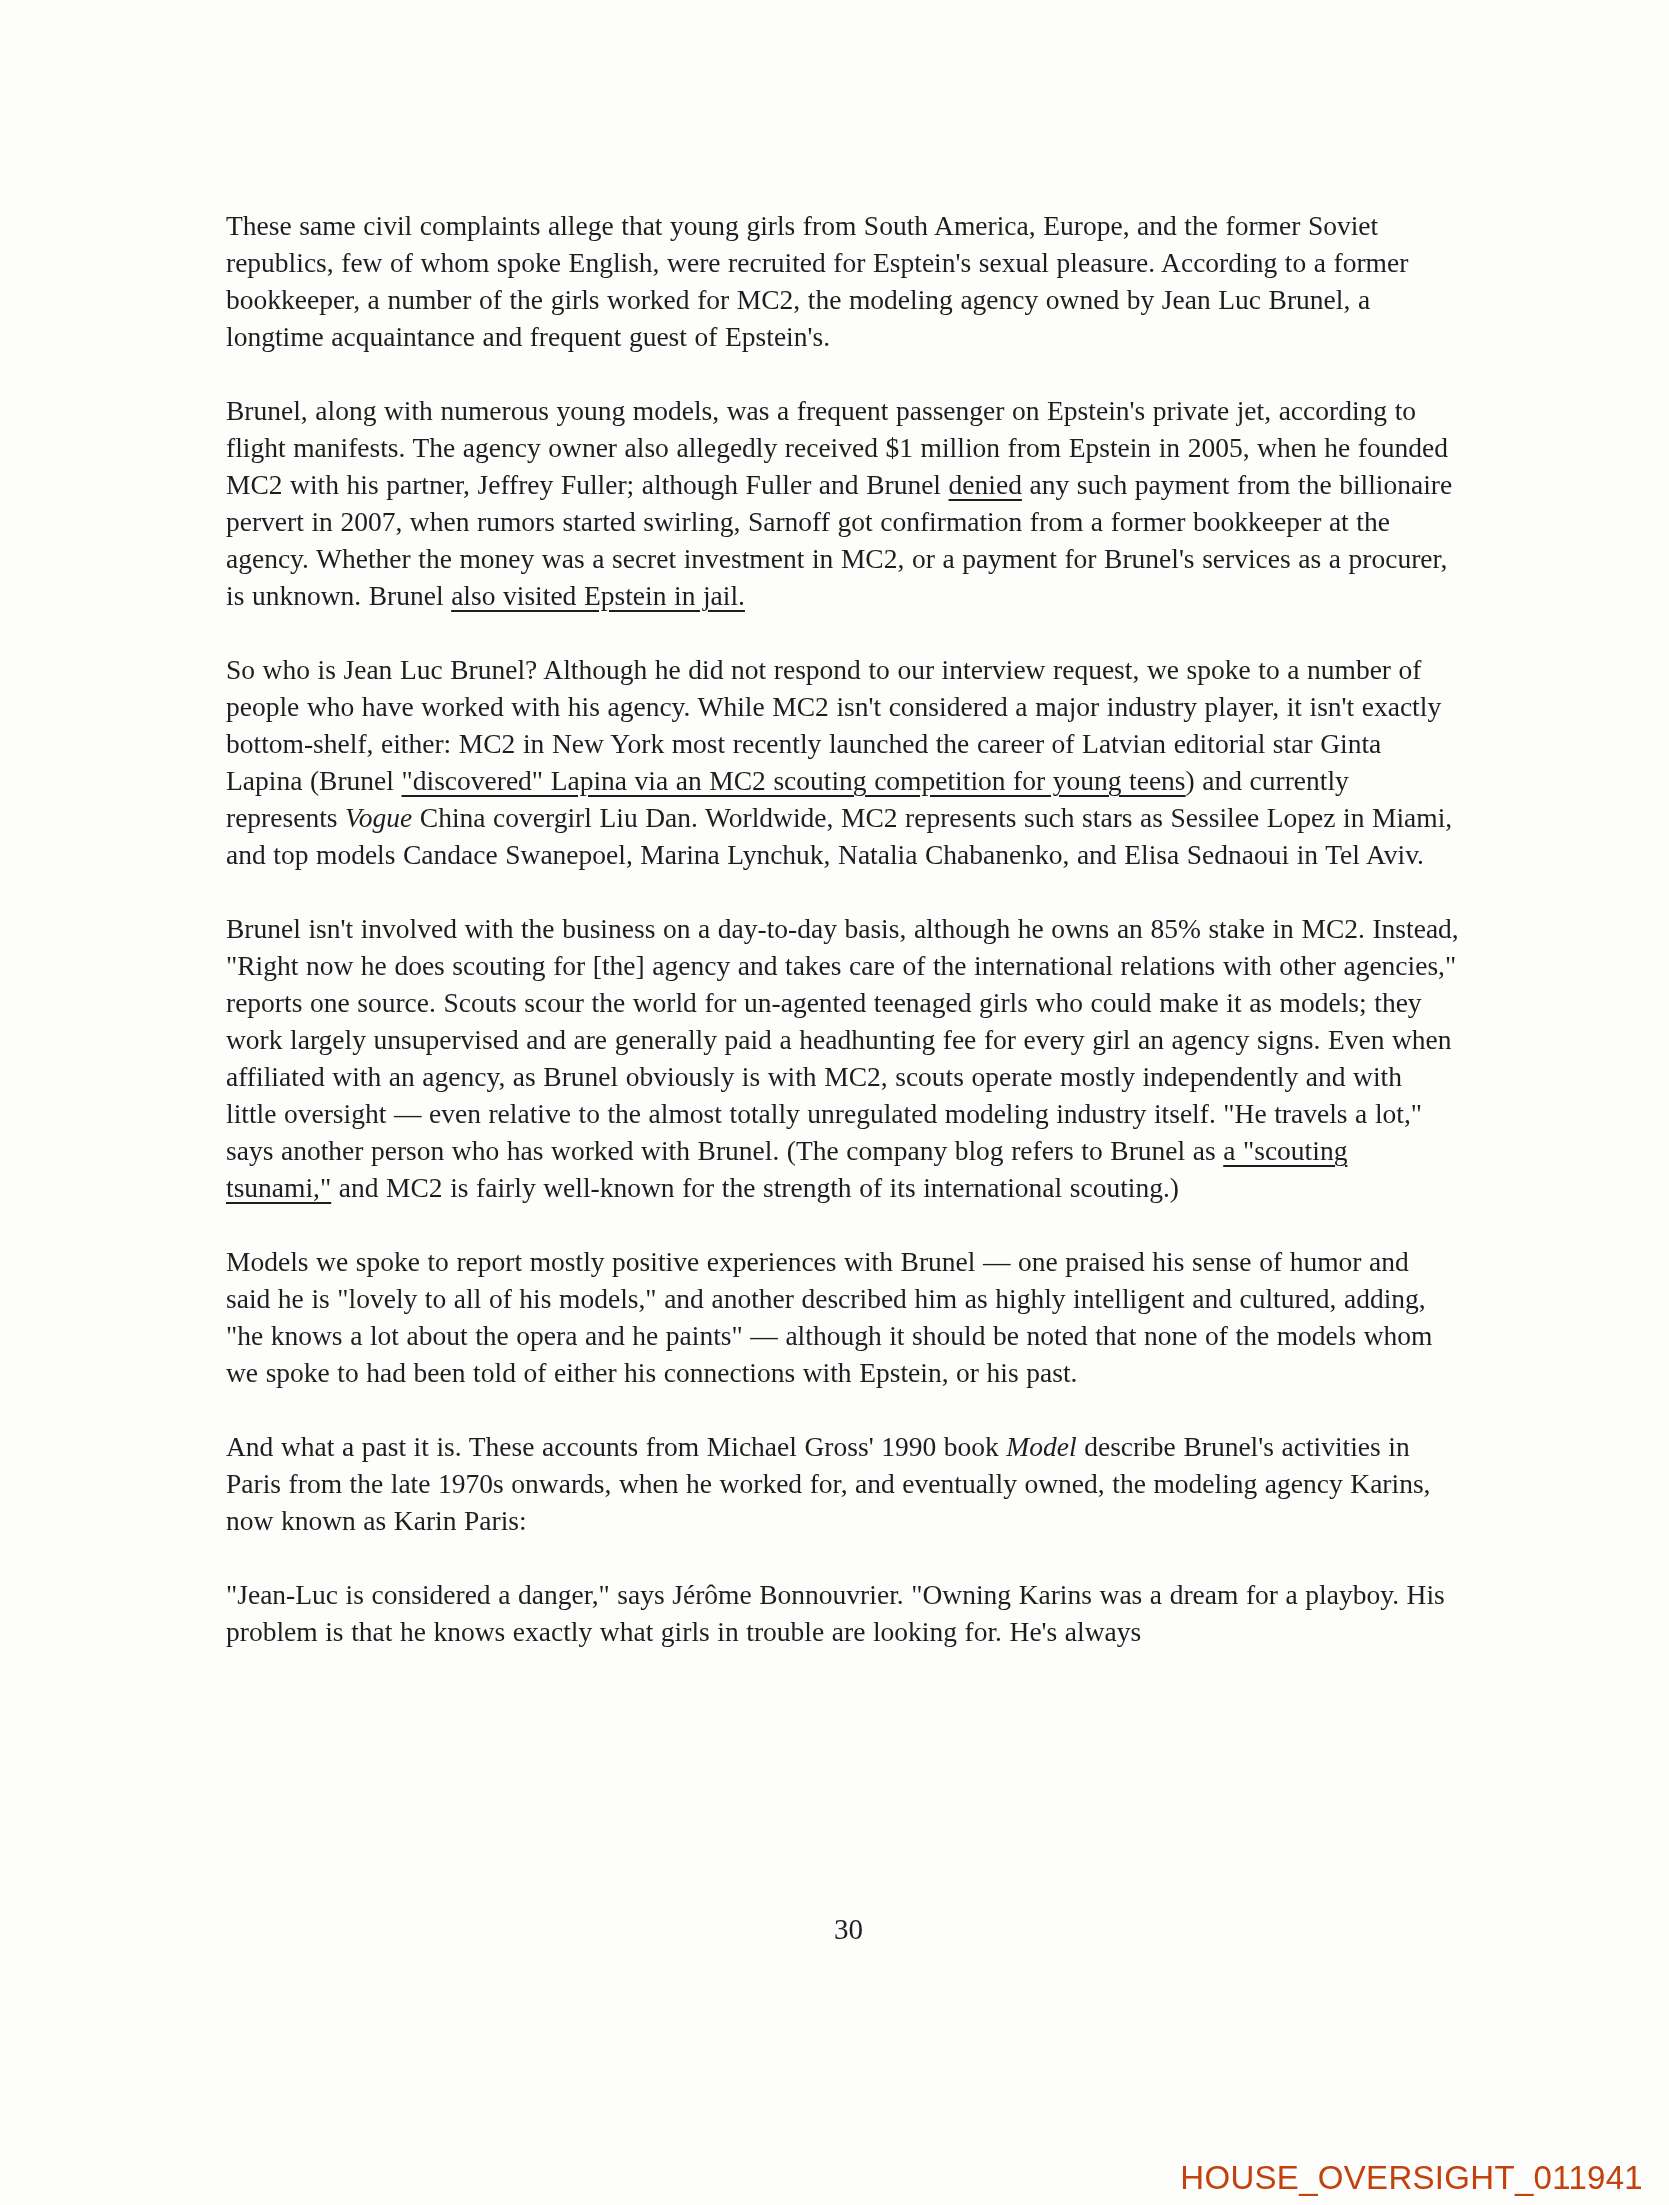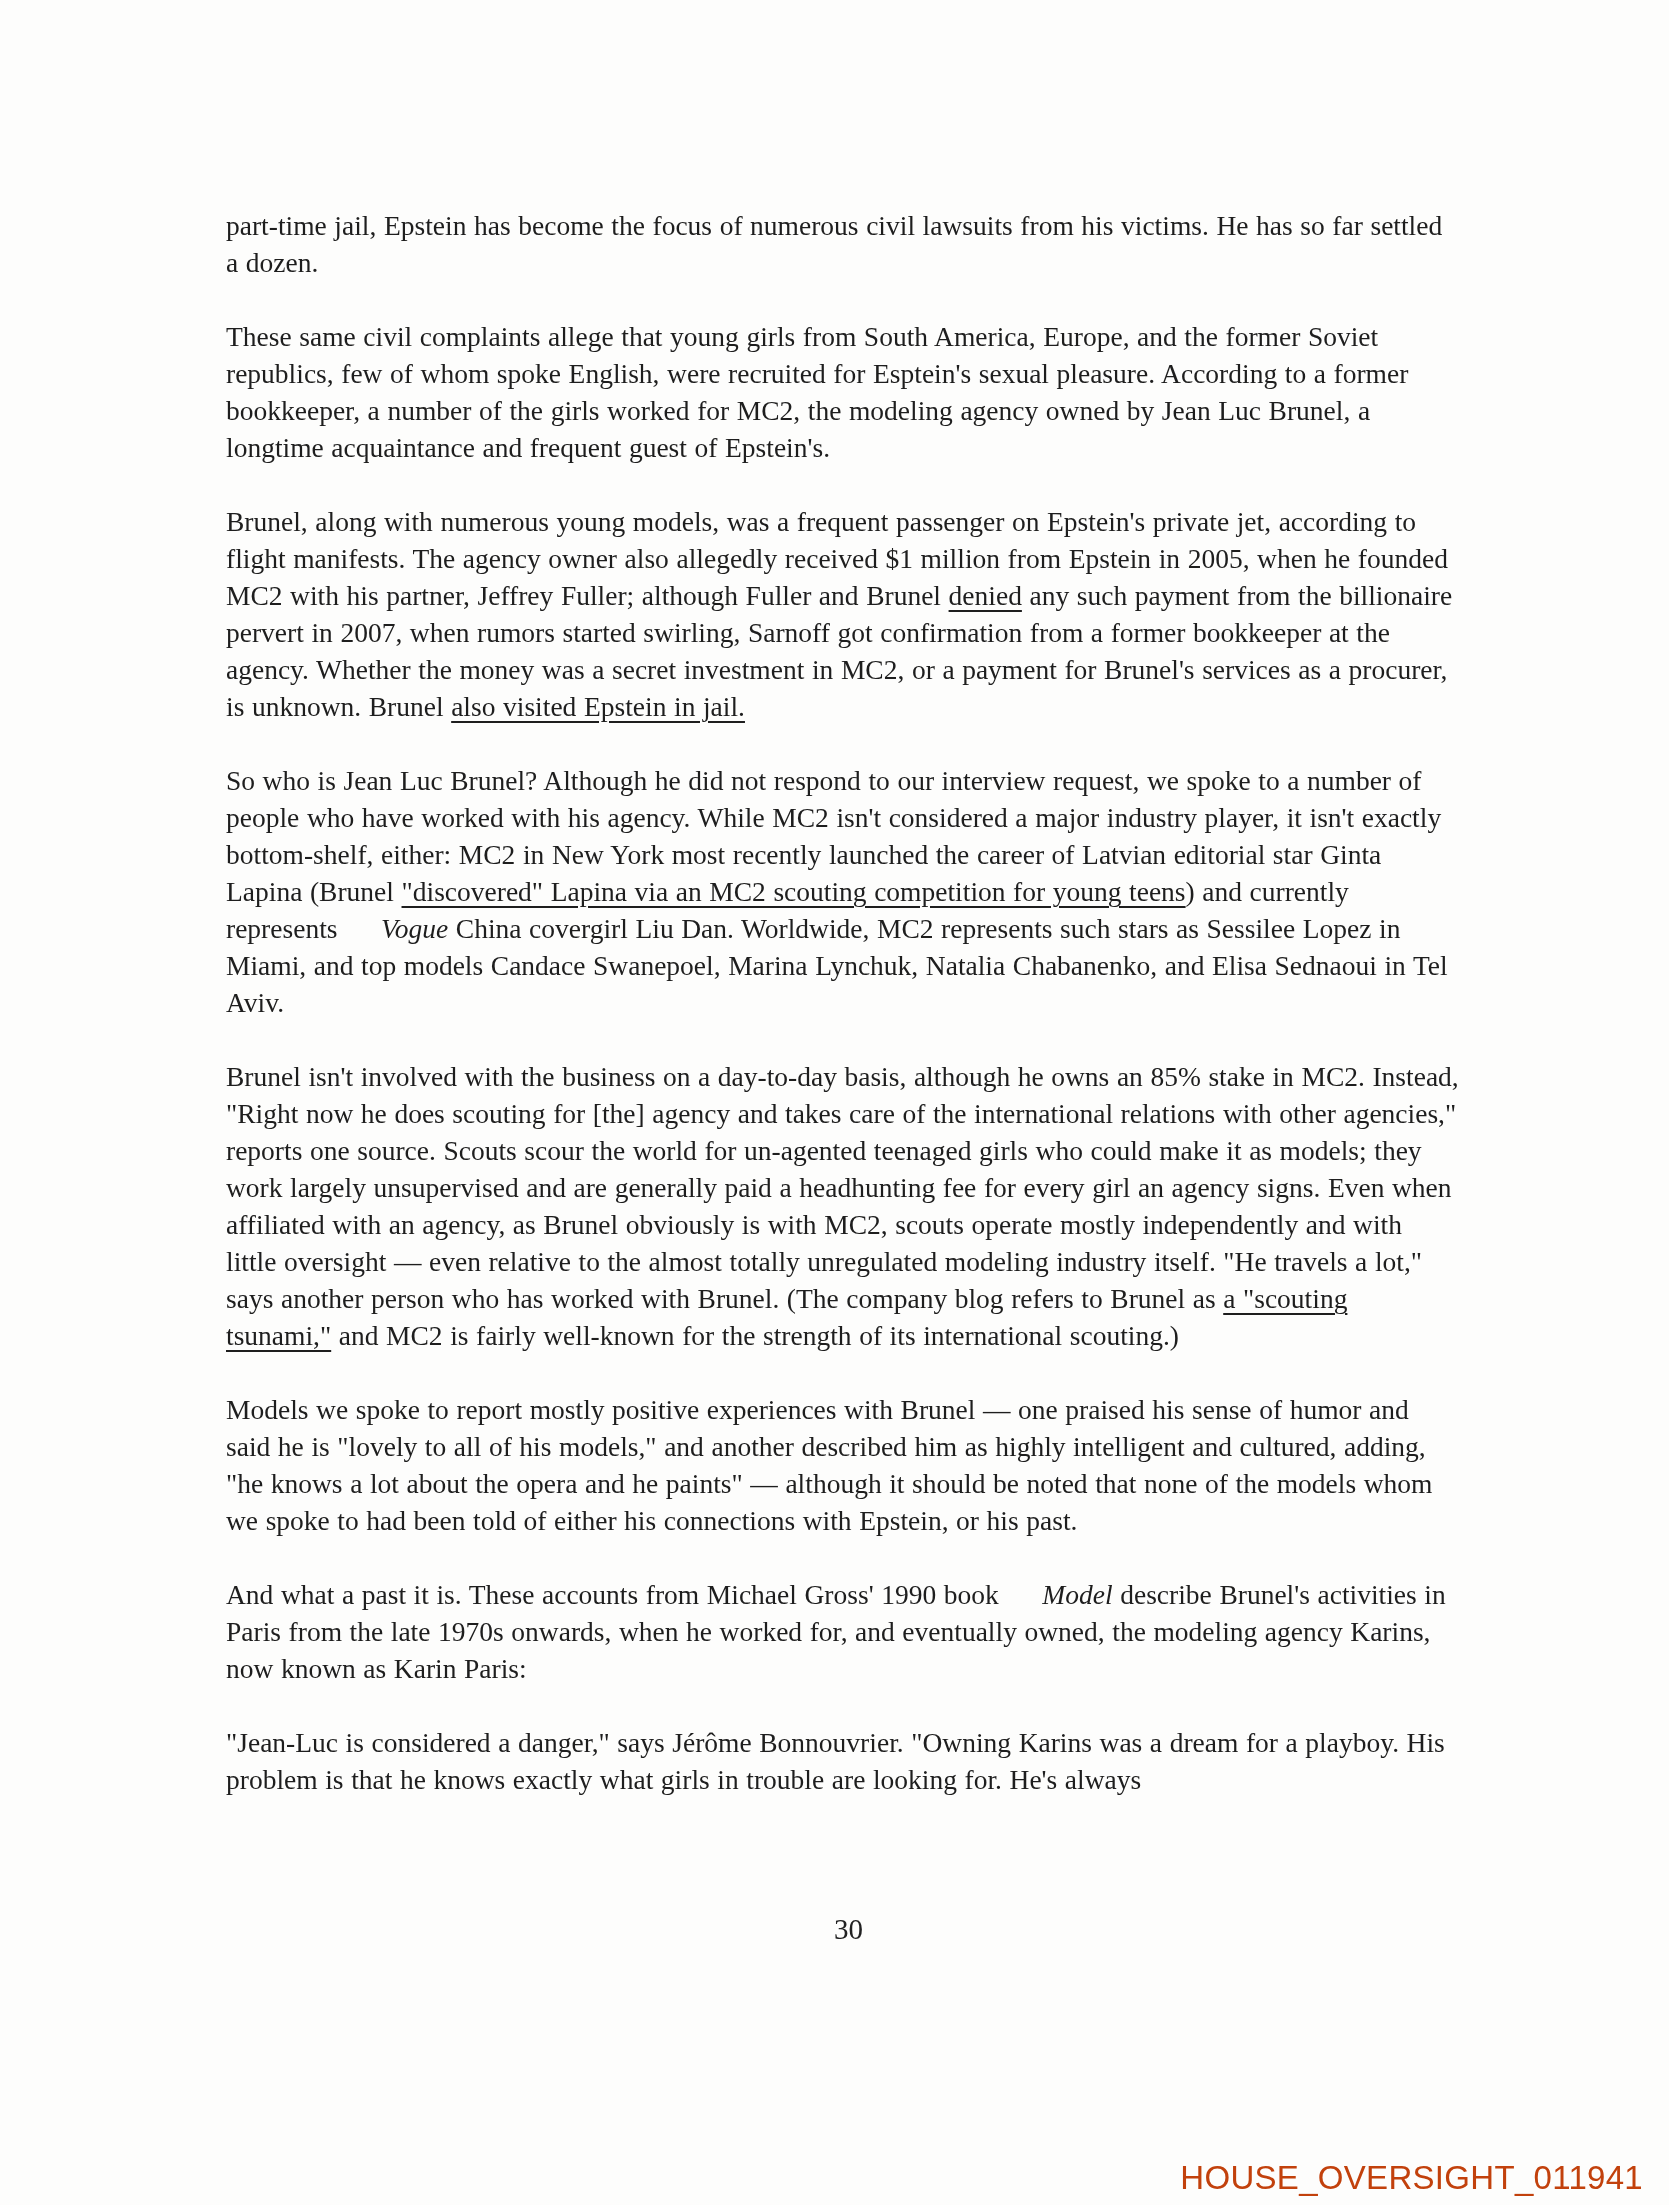--- a/index.html
+++ b/index.html
@@ -29,21 +29,21 @@
   }
   .para {
     margin: 0 0 37px 0;
   }
   .seg-plain { text-decoration: none; }
   .seg-underline {
     text-decoration: underline;
     text-decoration-thickness: 2px;
     text-underline-offset: 4.6px;
   }
-  .seg-italic { font-style: italic; margin-left: 36px; }
+  .seg-italic { font-style: italic; }
   .page-number {
     position: absolute;
     left: 232px;
     width: 1233px;
     top: 1913px;
     text-align: center;
     font-size: 29px;
     color: #222;
   }
   .footer-stamp {
@@ -54,21 +54,20 @@
     font-size: 33px;
     letter-spacing: 0.3px;
     color: #c2410c;
   }
 </style>
 </head>
 <body>
 
 <div class="page">
   <main class="text-column">
-    <p class="para"><span class="seg-plain">part-time jail, Epstein has become the focus of numerous civil lawsuits from his victims. He has so far settled a dozen.</span></p>
     <p class="para"><span class="seg-plain">These same civil complaints allege that young girls from South America, Europe, and the former Soviet republics, few of whom spoke English, were recruited for Esptein's sexual pleasure. According to a former bookkeeper, a number of the girls worked for MC2, the modeling agency owned by Jean Luc Brunel, a longtime acquaintance and frequent guest of Epstein's.</span></p>
     <p class="para"><span class="seg-plain">Brunel, along with numerous young models, was a frequent passenger on Epstein's private jet, according to flight manifests. The agency owner also allegedly received $1 million from Epstein in 2005, when he founded MC2 with his partner, Jeffrey Fuller; although Fuller and Brunel </span><span class="seg-underline">denied</span><span class="seg-plain"> any such payment from the billionaire pervert in 2007, when rumors started swirling, Sarnoff got confirmation from a former bookkeeper at the agency. Whether the money was a secret investment in MC2, or a payment for Brunel's services as a procurer, is unknown. Brunel </span><span class="seg-underline">also visited Epstein in jail.</span></p>
     <p class="para"><span class="seg-plain">So who is Jean Luc Brunel? Although he did not respond to our interview request, we spoke to a number of people who have worked with his agency. While MC2 isn't considered a major industry player, it isn't exactly bottom-shelf, either: MC2 in New York most recently launched the career of Latvian editorial star Ginta Lapina (Brunel </span><span class="seg-underline">"discovered" Lapina via an MC2 scouting competition for young teens</span><span class="seg-plain">) and currently represents </span><span class="seg-italic">Vogue</span><span class="seg-plain"> China covergirl Liu Dan. Worldwide, MC2 represents such stars as Sessilee Lopez in Miami, and top models Candace Swanepoel, Marina Lynchuk, Natalia Chabanenko, and Elisa Sednaoui in Tel Aviv.</span></p>
     <p class="para"><span class="seg-plain">Brunel isn't involved with the business on a day-to-day basis, although he owns an 85% stake in MC2. Instead, "Right now he does scouting for [the] agency and takes care of the international relations with other agencies," reports one source. Scouts scour the world for un-agented teenaged girls who could make it as models; they work largely unsupervised and are generally paid a headhunting fee for every girl an agency signs. Even when affiliated with an agency, as Brunel obviously is with MC2, scouts operate mostly independently and with little oversight — even relative to the almost totally unregulated modeling industry itself. "He travels a lot," says another person who has worked with Brunel. (The company blog refers to Brunel as </span><span class="seg-underline">a "scouting tsunami,"</span><span class="seg-plain"> and MC2 is fairly well-known for the strength of its international scouting.)</span></p>
     <p class="para"><span class="seg-plain">Models we spoke to report mostly positive experiences with Brunel — one praised his sense of humor and said he is "lovely to all of his models," and another described him as highly intelligent and cultured, adding, "he knows a lot about the opera and he paints" — although it should be noted that none of the models whom we spoke to had been told of either his connections with Epstein, or his past.</span></p>
     <p class="para"><span class="seg-plain">And what a past it is. These accounts from Michael Gross' 1990 book </span><span class="seg-italic">Model</span><span class="seg-plain"> describe Brunel's activities in Paris from the late 1970s onwards, when he worked for, and eventually owned, the modeling agency Karins, now known as Karin Paris:</span></p>
     <p class="para"><span class="seg-plain">"Jean-Luc is considered a danger," says Jérôme Bonnouvrier. "Owning Karins was a dream for a playboy. His problem is that he knows exactly what girls in trouble are looking for. He's always</span></p>
   </main>
 
   <div class="page-number">30</div>

